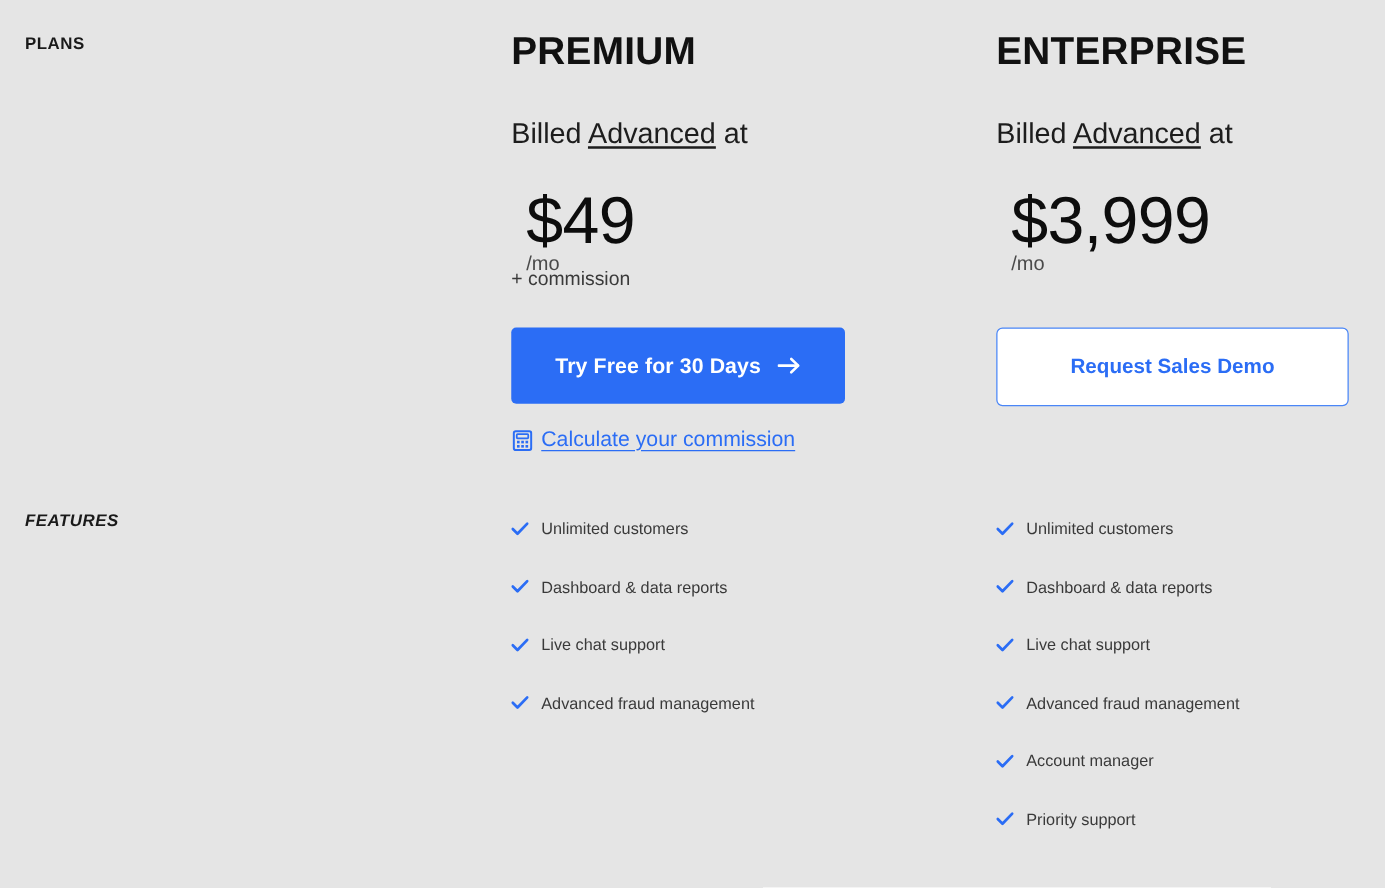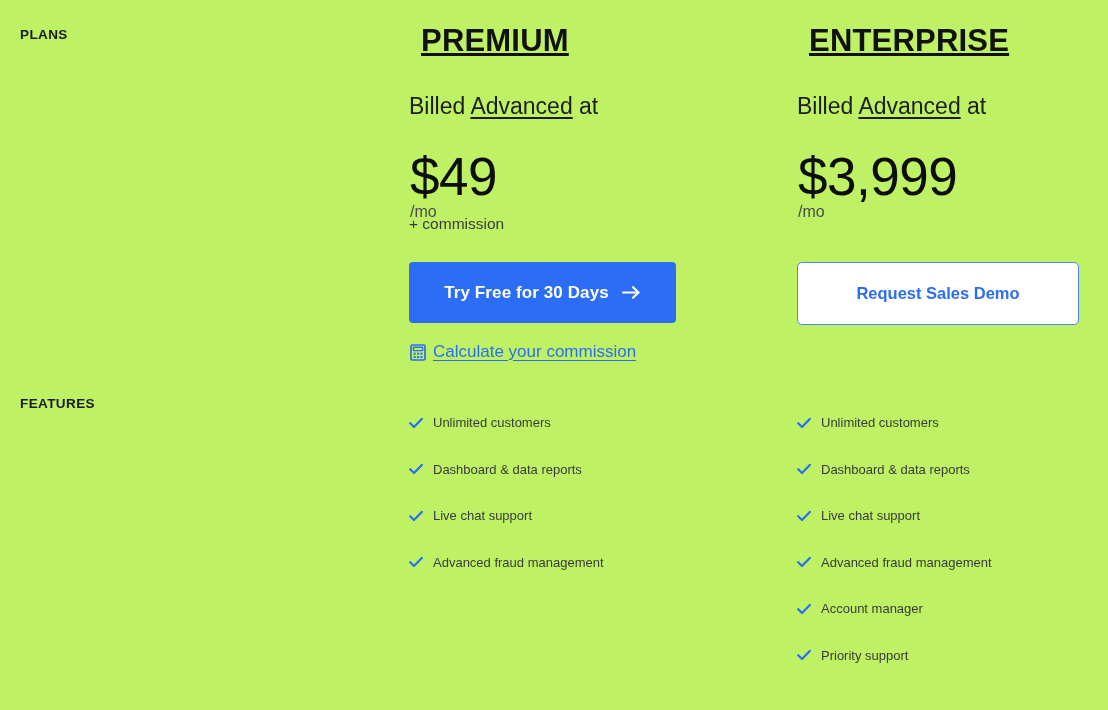--- a/index.html
+++ b/index.html
@@ -9,56 +9,55 @@
     height: 710px;
     background: #ffffff;
     font-family: "Liberation Sans", sans-serif;
     overflow: hidden;
   }
 
   .page {
     position: relative;
     width: 1108px;
     height: 710px;
-    background: #bef264;
+    background: #e5e5e5;
   }
 
   
   .row-label {
     position: absolute;
     left: 20px;
     font-size: 13.5px;
     font-weight: bold;
     letter-spacing: 0.4px;
     color: #1a1a1a;
     text-transform: uppercase;
     white-space: nowrap;
   }
   .row-label.plans    { top: 27px; }
-  .row-label.features { top: 396px; }
+  .row-label.features { top: 409px; font-style: italic; }
 
   
   .column {
     position: absolute;
     top: 0;
     width: 330px;
   }
   .column.premium    { left: 409px; }
   .column.enterprise { left: 797px; }
 
   .plan-title {
     position: absolute;
     top: 23px;
-    left: 12px;
+    left: 0;
     font-size: 31px;
     font-weight: bold;
     letter-spacing: 0.2px;
     color: #111111;
     white-space: nowrap;
-    text-decoration: underline;
   }
 
   .billing-line {
     position: absolute;
     top: 93px;
     left: 0;
     font-size: 23px;
     font-weight: normal;
     color: #1d1d1d;
     white-space: nowrap;
@@ -81,21 +80,21 @@
     font-size: 53px;
     font-weight: 300;
     color: #0d0d0d;
     letter-spacing: -0.5px;
     line-height: 1;
   }
   .price-period {
     font-size: 16px;
     font-weight: normal;
     color: #4a4a4a;
-    margin-left: 1px;
+    margin-left: 12px;
   }
 
   .price-note {
     position: absolute;
     top: 215px;
     left: 0;
     font-size: 15.5px;
     color: #3a3a3a;
     white-space: nowrap;
   }

